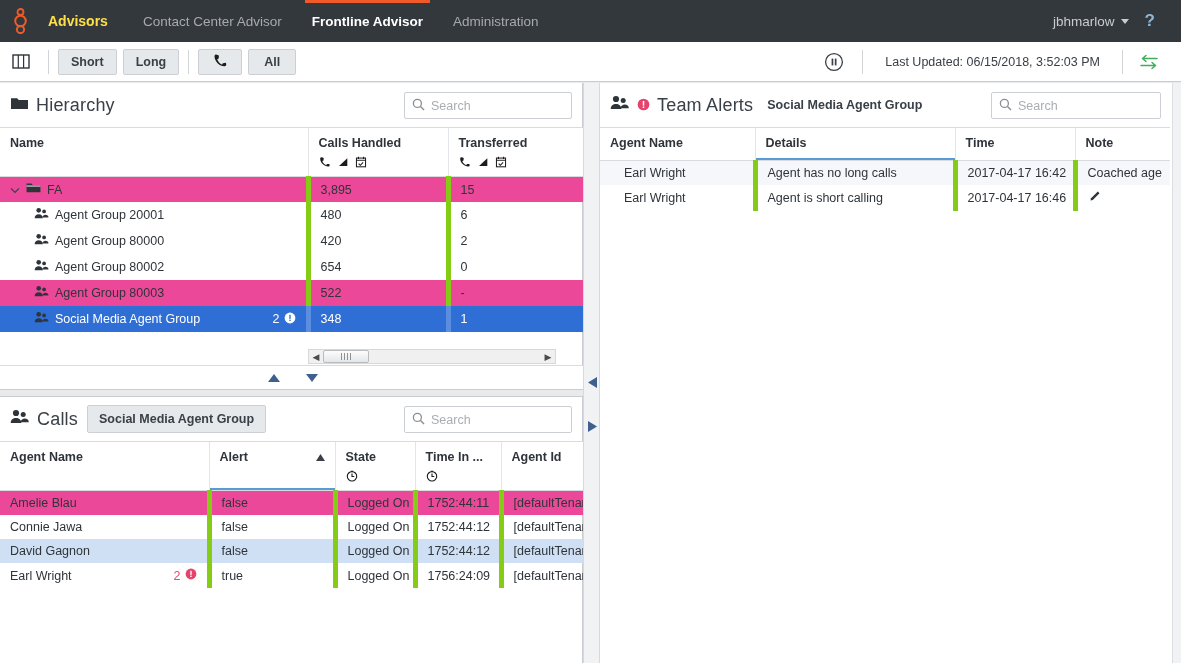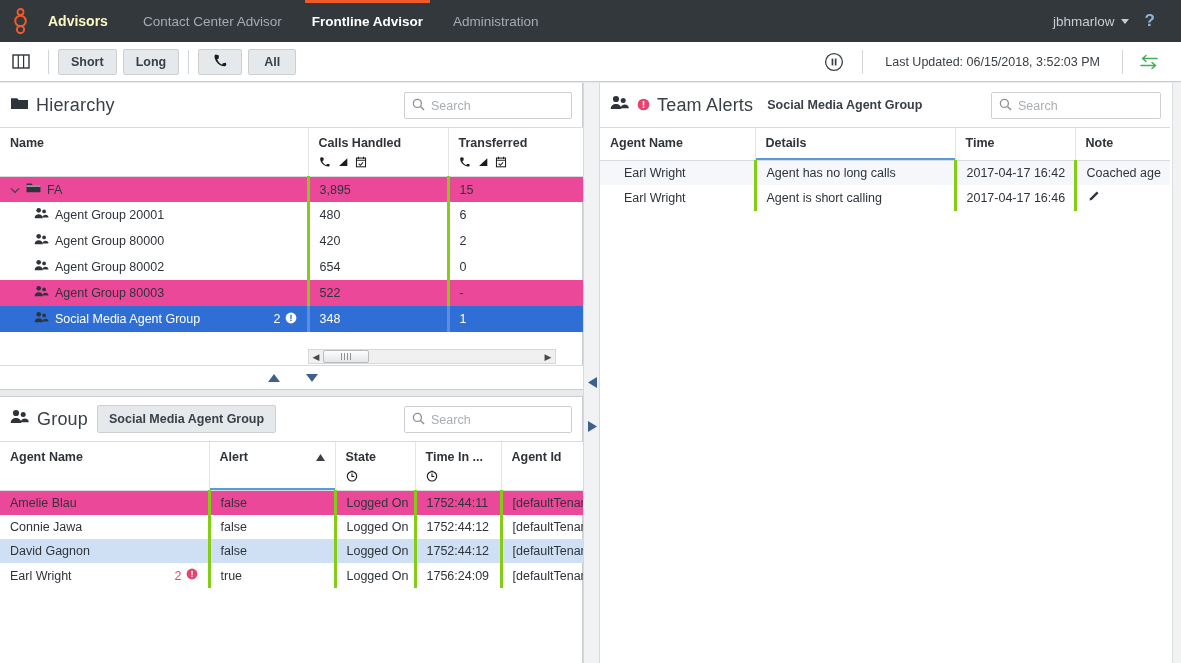--- a/index.html
+++ b/index.html
@@ -17,21 +17,21 @@
     position:absolute; left:0; top:0; width:1181px; height:42px;
     background:#33383d; display:flex; align-items:center;
   }
   .logo { width:46px; display:flex; align-items:center; justify-content:center; }
   .logo svg { display:block; }
   .nav-items { display:flex; align-items:stretch; height:42px; }
   .nav-item {
     position:relative; display:flex; align-items:center; padding:0 15px;
     font-size:13.5px; color:#a7aab0; cursor:pointer; white-space:nowrap;
   }
-  .nav-item.brand { color:#fef9c3; font-weight:bold; padding-left:2px; padding-right:20px; font-size:14px;}
+  .nav-item.brand { color:#fde047; font-weight:bold; padding-left:2px; padding-right:20px; font-size:14px;}
   .nav-item.active { color:#ffffff; font-weight:bold; }
   .nav-item.active:after {
     content:""; position:absolute; left:8px; right:8px; top:0; height:3px; background:#f05a28;
   }
   .nav-right {
     margin-left:auto; display:flex; align-items:center; padding-right:16px; gap:6px;
   }
   .user-menu { color:#c9ccd1; font-size:13.5px; cursor:pointer; display:flex; align-items:center; gap:6px;}
   .caret-down {
     width:0;height:0;border-left:4px solid transparent;border-right:4px solid transparent;
@@ -116,21 +116,21 @@
     padding:8px 10px 6px 10px; vertical-align:top; position:relative; cursor:pointer;
     white-space:nowrap; overflow:hidden;
   }
   table.grid th:first-child { border-left:none; }
   table.grid th .hdr-icons { display:block; margin-top:6px; height:14px; }
   table.grid th.sorted:after {
     content:""; position:absolute; left:0; right:0; bottom:-1px; height:3px; background:#5b9bd5;
   }
   table.grid td {
     font-size:12.5px; color:#2f343a; padding:5px 10px; height:24px;
-    border-left:3px solid #84cc16; white-space:nowrap; overflow:hidden;
+    border-left:5px solid #84cc16; white-space:nowrap; overflow:hidden;
   }
   table.grid td:first-child { border-left:none; }
   tr.alt { background:#ec4899; }
   tr.hover-row { background:#cfe0f5; }
   tr.selected { background:#2f6ed5; }
   tr.selected td { color:#ffffff; border-left-color:#5b8de0; }
   tr.alt-soft { background:#f5f7fa; }
 
   .row-name { display:flex; align-items:center; gap:6px; }
   .row-name .indent { display:inline-block; width:18px; }
@@ -454,21 +454,21 @@
         <div class="card-head">
           <div class="card-title">
             <span>
               <svg width="20" height="17" viewBox="0 0 20 17">
                 <circle cx="6" cy="5" r="3.1" fill="#2f343a"></circle>
                 <circle cx="13.2" cy="6.4" r="2.5" fill="#2f343a"></circle>
                 <path d="M0.7 15c0-3.2 2.4-5 5.3-5s5.3 1.8 5.3 5z" fill="#2f343a"></path>
                 <path d="M10.6 14.2c.3-2.4 2.2-3.6 4.2-3.6 2.2 0 4 1.4 4 3.6z" fill="#2f343a"></path>
               </svg>
             </span>
-            <span>Group</span>
+            <span>Calls</span>
           </div>
           <div class="card-sub-btn">Social Media Agent Group</div>
           <div class="search-box">
             <span>
               <svg width="13" height="13" viewBox="0 0 14 14">
                 <circle cx="5.8" cy="5.8" r="4.3" fill="none" stroke="#8a8f95" stroke-width="1.4"></circle>
                 <line x1="9.1" y1="9.1" x2="13" y2="13" stroke="#8a8f95" stroke-width="1.5"></line>
               </svg>
             </span>
             <input type="text" placeholder="Search" style="">

